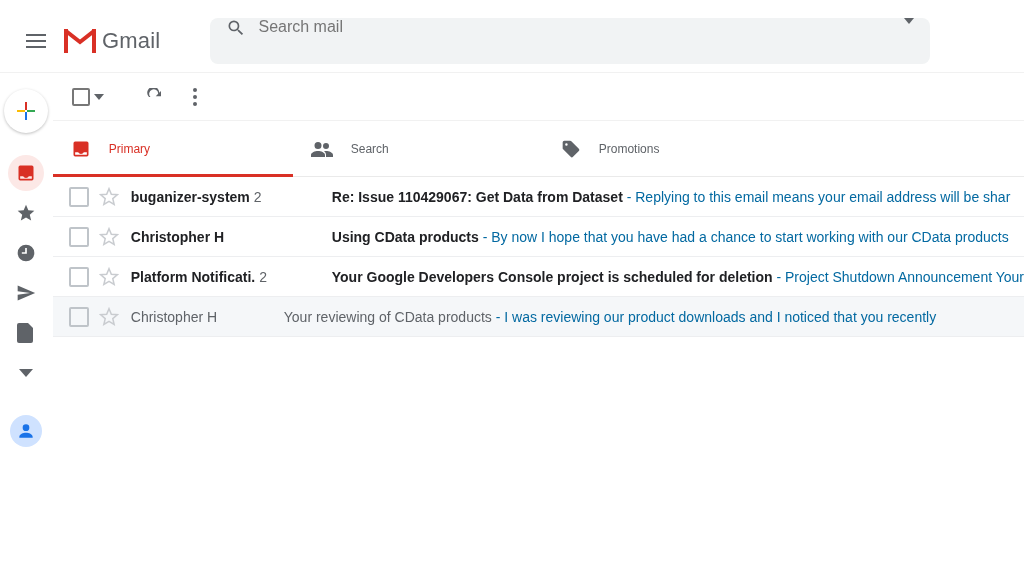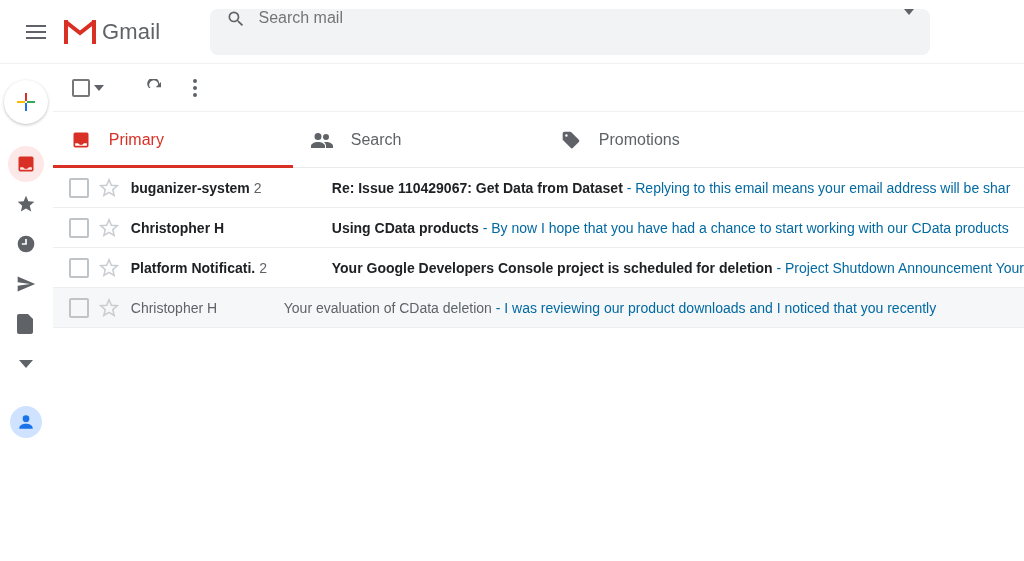--- a/index.html
+++ b/index.html
@@ -1,37 +1,37 @@
 <!DOCTYPE html>
 <html><head>
 <meta charset="utf-8">
 <style>
 * { margin: 0; padding: 0; box-sizing: border-box; font-family: Arial, Helvetica, sans-serif; }
 body { width: 1024px; height: 561px; overflow: hidden; background: #fff; color: #202124; }
-.header { height: 64px; display: flex; align-items: center; padding: 0 8px; border-bottom: 1px solid #f1f1f1; }
+.header { height: 64px; display: flex; align-items: center; padding: 0 8px; border-bottom: 1px solid #f1f1f1; margin-top: 9px; }
 .menu-btn { width: 48px; height: 48px; display:flex; align-items:center; justify-content:center; border-radius:50%; margin-left:4px; cursor:pointer; }
 .logo-wrap { display:flex; align-items:center; margin-left:4px; margin-right:40px; }
 .app-name { font-size:22px; color:#5f6368; margin-left:6px; letter-spacing:.2px; }
 .search { flex:0 0 auto; width:720px; height:46px; background:#f1f3f4; border-radius:8px; display:flex; align-items:flex-start; padding:0 10px; margin-left:10px; }
 .search .si { margin-right:12px; margin-left:6px; }
 .search input { border:none; background:transparent; font-size:16px; color:#5f6368; flex:1; outline:none; }
 .search .dd { margin-left:auto; margin-right:6px; }
 .body { display:flex; height:497px; }
 .rail { width:70px; display:flex; flex-direction:column; align-items:center; padding-top:16px; }
 .compose { width:44px; height:44px; border-radius:50%; background:#fff; box-shadow:0 1px 3px rgba(0,0,0,.25); display:flex; align-items:center; justify-content:center; margin-bottom:20px; cursor:pointer; }
 .rail-item { width:36px; height:36px; border-radius:50%; display:flex; align-items:center; justify-content:center; margin:2px 0; cursor:pointer; }
 .rail-item.active { background:#fce8e6; }
 .rail-person { width:32px; height:32px; border-radius:50%; background:#cfe2ff; display:flex; align-items:center; justify-content:center; margin-top:22px; }
 .main { flex:1; }
 .toolbar { height:48px; display:flex; align-items:center; border-bottom:1px solid #f1f1f1; padding-left:16px; }
 .tb-check { display:flex; align-items:center; border:1px solid transparent; padding:2px; }
 .tb-spacer { width:28px; }
 .tb-icon { width:40px; height:40px; display:flex; align-items:center; justify-content:center; border-radius:50%; cursor:pointer; }
 .tabs { height:56px; display:flex; border-bottom:1px solid #eaeaea; position:relative; }
-.tab { width:250px; height:56px; display:flex; align-items:center; padding-left:18px; cursor:pointer; font-size:16px; font-weight:500; color:#5f6368; }
+.tab { width:250px; height:56px; display:flex; align-items:center; padding-left:18px; cursor:pointer; font-size:12px; font-weight:500; color:#5f6368; }
 .tab.first { width:240px; }
 .tab.active { color:#d93025; }
 .tab .ticon { margin-right:18px; }
 .tab-underline { position:absolute; bottom:-1px; left:0; width:240px; height:3px; background:#d93025; }
 .row { height:40px; display:flex; align-items:center; border-bottom:1px solid #edeef0; padding-left:16px; font-size:14px; cursor:pointer; }
 .row.unread { background:#fff; }
 .row.read { background:#f5f7f9; }
 .row .cb { width:20px; height:20px; border:2px solid #bfc4c9; border-radius:2px; margin-right:10px; }
 .row .star { margin-right:12px; }
 .row .sender { width:153px; white-space:nowrap; overflow:hidden; text-overflow:ellipsis; }
@@ -207,17 +207,17 @@
           <div class="subjectwrap"><span class="subject">Your Google Developers Console project is scheduled for deletion</span><span class="snippet"> - Project Shutdown Announcement Your</span></div>
         </div>
         <div class="row read">
           <div class="cb"></div>
           <span class="star">
             <svg width="20" height="20" viewBox="0 0 24 24">
               <path d="M12 17.27L18.18 21l-1.64-7.03L22 9.24l-7.19-.61L12 2 9.19 8.63 2 9.24l5.46 4.73L5.82 21 12 17.27z" fill="none" stroke="#c9ccd0" stroke-width="1.8"></path>
             </svg>
           </span>
           <div class="sender"><span>Christopher H</span></div>
-          <div class="subjectwrap"><span class="subject">Your evaluation of CData deletion</span><span class="snippet"> - I was reviewing our product downloads and I noticed that you recently</span></div>
+          <div class="subjectwrap"><span class="subject">Your reviewing of CData products</span><span class="snippet"> - I was reviewing our product downloads and I noticed that you recently</span></div>
         </div>
       </div>
   </div>
 </div>
 
 </body></html>

